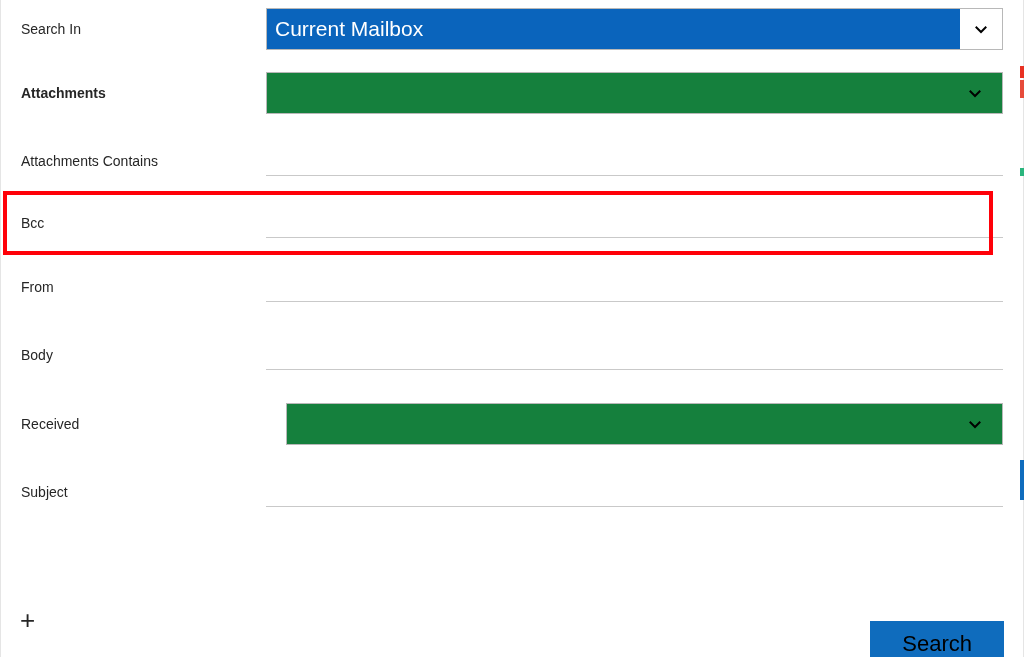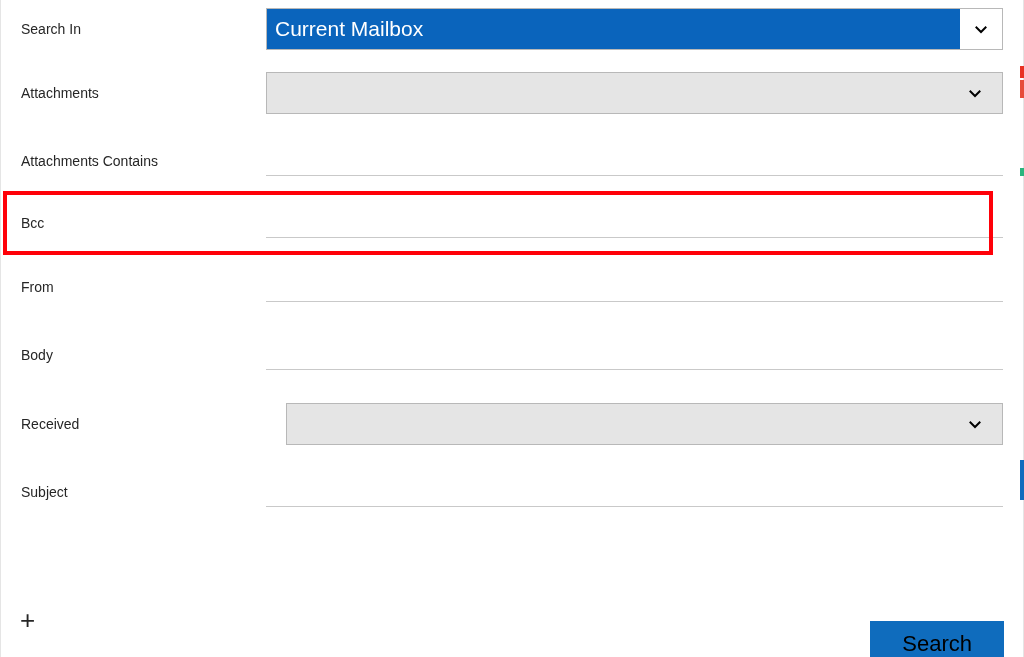--- a/index.html
+++ b/index.html
@@ -40,21 +40,21 @@
     .dropdown {
       flex: 1;
       height: 42px;
       border: 1px solid #b8b8b8;
       display: flex;
       align-items: center;
       padding-left: 8px;
       padding-right: 6px;
       position: relative;
       cursor: pointer;
-      background: #e5e5e5;
+      background: #15803d;
     }
     .dropdown.selected-fill {
       padding: 0;
     }
     .dropdown-value {
       flex: 1;
       font-size: 21px;
       color: #262626;
     }
     .dropdown-value.highlight {
@@ -131,21 +131,21 @@
       position: absolute;
       right: 0;
       width: 4px;
     }
     .edge-tick.red { background:#e83123; height:12px; top:66px; }
     .edge-tick.darkred { background:#e64b3a; height:18px; top:80px; }
     .edge-tick.green { background:#2ab57d; height:8px; top:168px; }
     .edge-tick.blue { background:#0f6cbd; height:40px; top:460px; }
     
     .row-search-in { height: 58px; }
-    .row-attachments { height: 70px; }
+    .row-attachments { height: 70px; font-weight: bold; }
     .row-attc { height: 65px; }
     .row-bcc { height: 60px; }
     .row-from { height: 68px; }
     .row-body { height: 68px; }
     .row-received { height: 70px; gap: 20px; }
     .row-subject { height: 66px; }
     .row-to { height: 66px; }
   </style>
 </head>
 <body>

